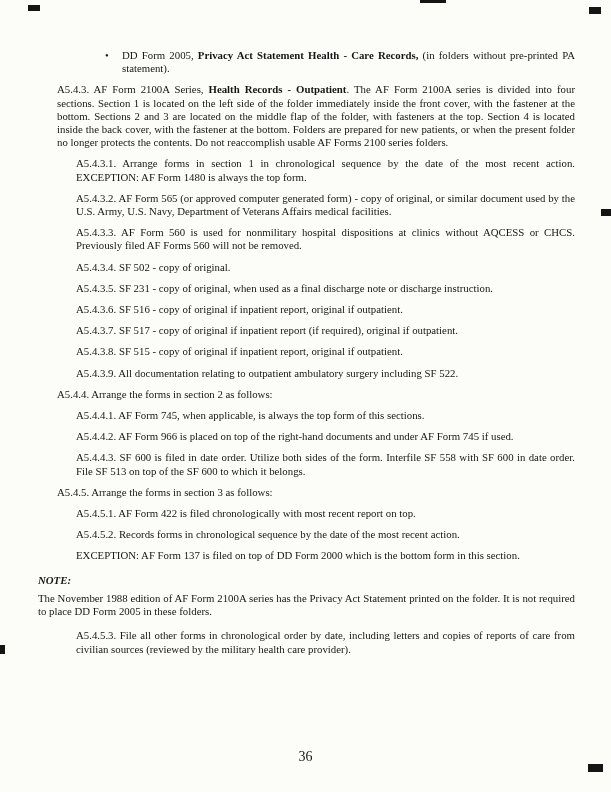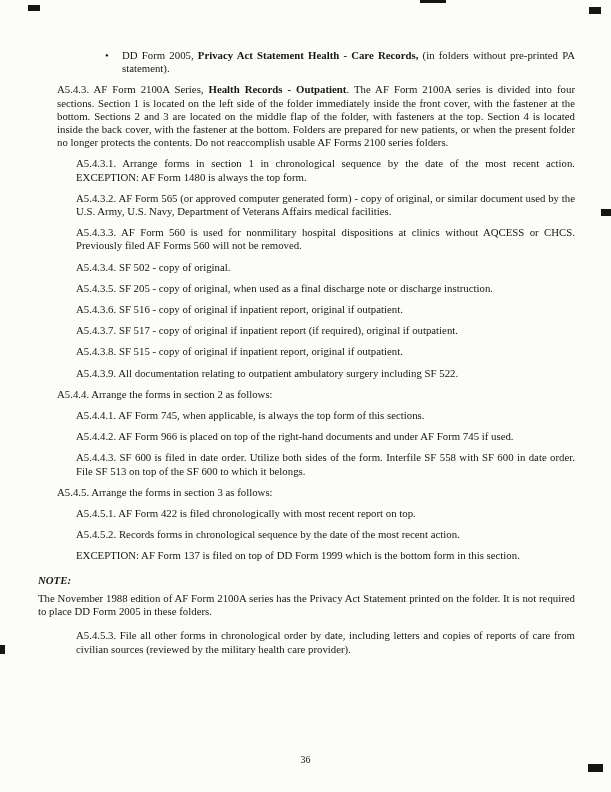--- a/index.html
+++ b/index.html
@@ -48,21 +48,21 @@
     margin-bottom: 5px;
   }
   .note-body { margin-bottom: 11px; }
   .exception-para { margin-bottom: 11px; }
   .page-number {
     position: absolute;
     bottom: 27px;
     left: 0;
     right: 0;
     text-align: center;
-    font-size: 10px;
+    font-size: 14px;
   }
   .artifact {
     position: absolute;
     background: #151515;
   }
 </style>
 </head>
 <body>
 
 <div class="page">
@@ -81,21 +81,21 @@
     <p class="para p-l1"><span>A5.4.3.  AF Form 2100A Series, </span><span class="b">Health Records - Outpatient</span><span>.  The AF Form 2100A series is divided into four sections.  Section 1 is located on the left side of the folder immediately inside the front cover, with the fastener at the bottom.  Sections 2 and 3 are located on the middle flap of the folder, with fasteners at the top.  Section 4 is located inside the back cover, with the fastener at the bottom.  Folders are prepared for new patients, or when the present folder no longer protects the contents.  Do not reaccomplish usable AF Forms 2100 series folders.</span></p>
 
     <p class="para p-l2"><span>A5.4.3.1.  Arrange forms in section 1 in chronological sequence by the date of the most recent action.  </span><span class="i">EXCEPTION</span><span>:  AF Form 1480 is always the top form.</span></p>
 
     <p class="para p-l2"><span>A5.4.3.2.  AF Form 565 (or approved computer generated form) - copy of original, or similar document used by the U.S. Army, U.S. Navy, Department of Veterans Affairs medical facilities.</span></p>
 
     <p class="para p-l2"><span>A5.4.3.3.  AF Form 560 is used for nonmilitary hospital dispositions at clinics without AQCESS or CHCS.  Previously filed AF Forms 560 will not be removed.</span></p>
 
     <p class="para p-l2"><span>A5.4.3.4.  SF 502 - copy of original.</span></p>
 
-    <p class="para p-l2"><span>A5.4.3.5.  SF 205 - copy of original, when used as a final discharge note or discharge instruction.</span></p>
+    <p class="para p-l2"><span>A5.4.3.5.  SF 231 - copy of original, when used as a final discharge note or discharge instruction.</span></p>
 
     <p class="para p-l2"><span>A5.4.3.6.  SF 516 - copy of original if inpatient report, original if outpatient.</span></p>
 
     <p class="para p-l2"><span>A5.4.3.7.  SF 517 - copy of original if inpatient report (if required), original if outpatient.</span></p>
 
     <p class="para p-l2"><span>A5.4.3.8.  SF 515 - copy of original if inpatient report, original if outpatient.</span></p>
 
     <p class="para p-l2"><span>A5.4.3.9.  All documentation relating to outpatient ambulatory surgery including SF 522.</span></p>
 
     <p class="para p-l1"><span>A5.4.4.  Arrange the forms in section 2 as follows:</span></p>
@@ -105,21 +105,21 @@
     <p class="para p-l2"><span>A5.4.4.2.  AF Form 966 is placed on top of the right-hand documents and under AF Form 745 if used.</span></p>
 
     <p class="para p-l2"><span>A5.4.4.3.  SF 600 is filed in date order.  Utilize both sides of the form.  Interfile SF 558 with SF 600 in date order.  File SF 513 on top of the SF 600 to which it belongs.</span></p>
 
     <p class="para p-l1"><span>A5.4.5.  Arrange the forms in section 3 as follows:</span></p>
 
     <p class="para p-l2"><span>A5.4.5.1.  AF Form 422 is filed chronologically with most recent report on top.</span></p>
 
     <p class="para p-l2"><span>A5.4.5.2.  Records forms in chronological sequence by the date of the most recent action.</span></p>
 
-    <p class="para p-l2 exception-para"><span class="i">EXCEPTION:</span><span>  AF Form 137 is filed on top of DD Form 1999 which is the bottom form in this section.</span></p>
+    <p class="para p-l2 exception-para"><span class="i">EXCEPTION:</span><span>  AF Form 137 is filed on top of DD Form 2000 which is the bottom form in this section.</span></p>
 
     <p class="para p-note note-head"><span class="bi">NOTE:</span></p>
 
     <p class="para p-note note-body"><span>The November 1988 edition of AF Form 2100A series has the Privacy Act Statement printed on the folder.  It is not required to place DD Form 2005 in these folders.</span></p>
 
     <p class="para p-l2"><span>A5.4.5.3.  File all other forms in chronological order by date, including letters and copies of reports of care from civilian sources (reviewed by the military health care provider).</span></p>
 
   </div>
 
   <div class="page-number">36</div>

